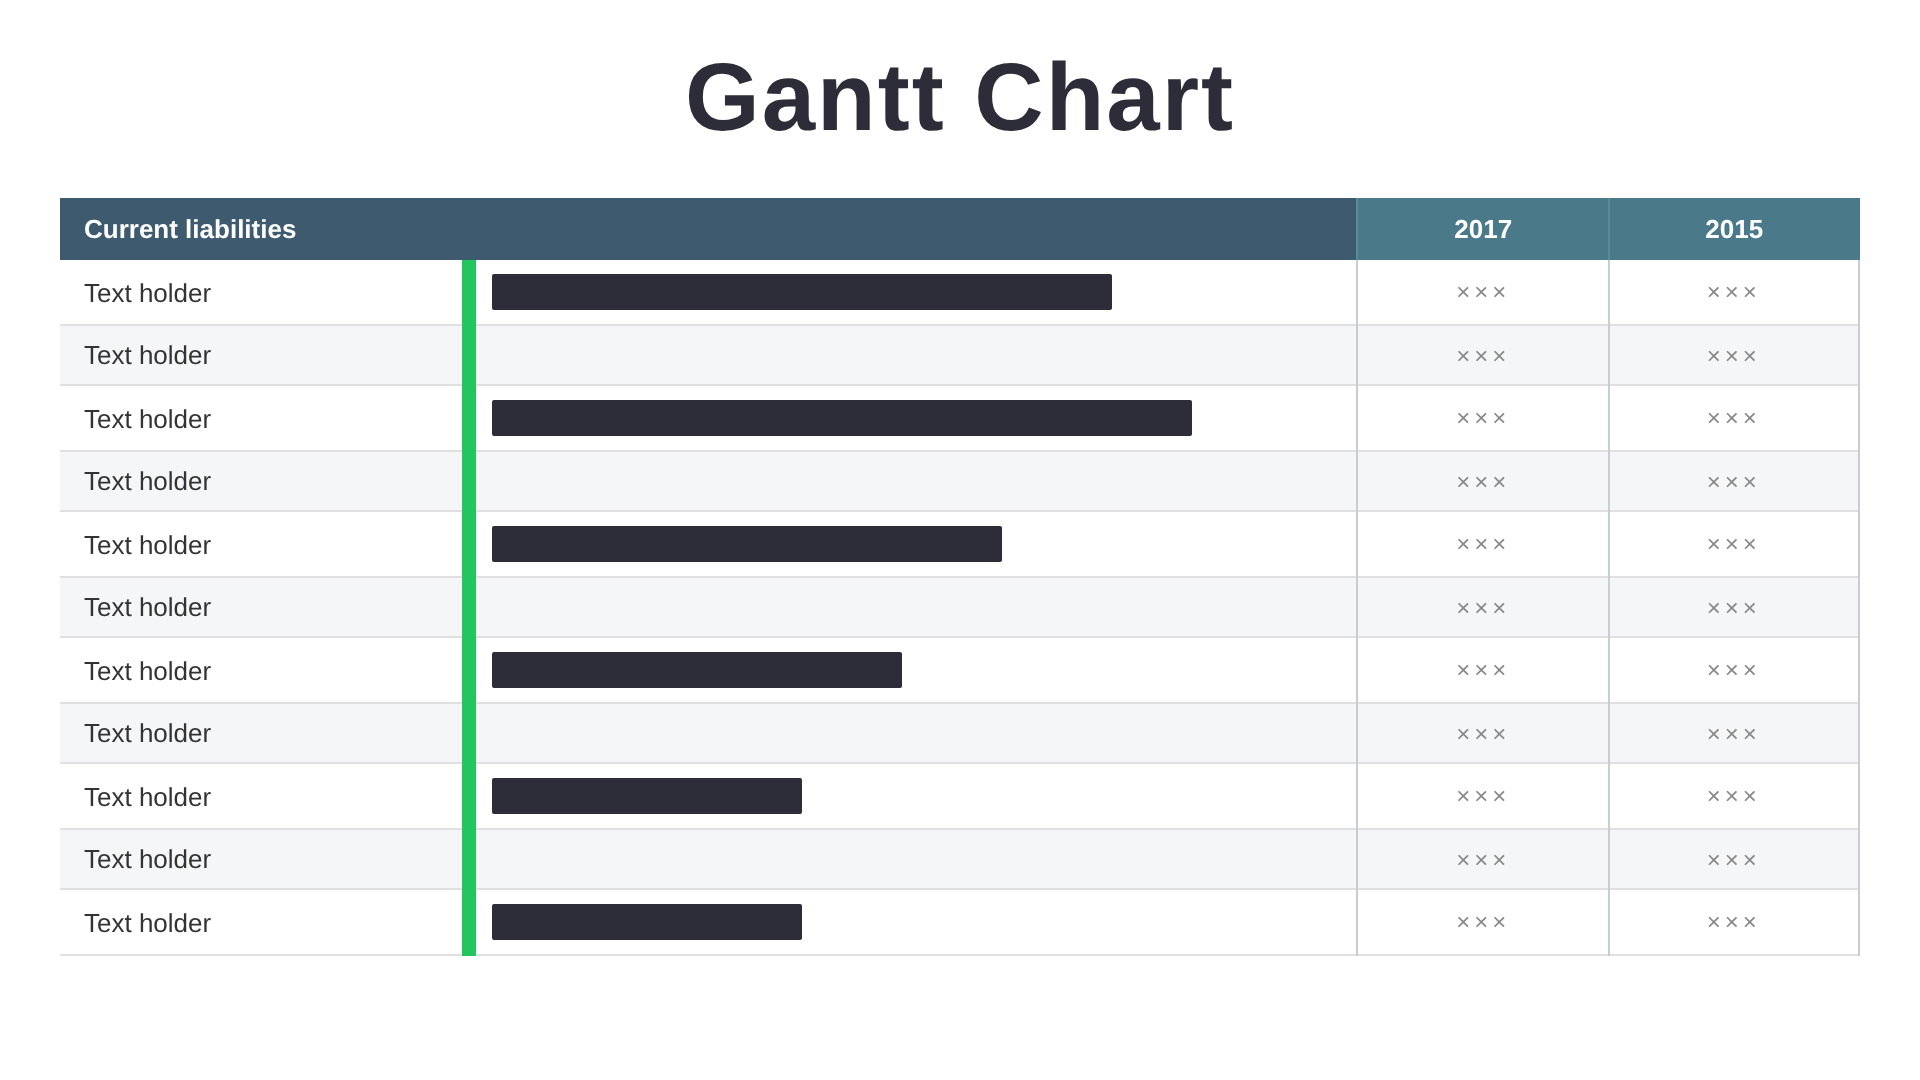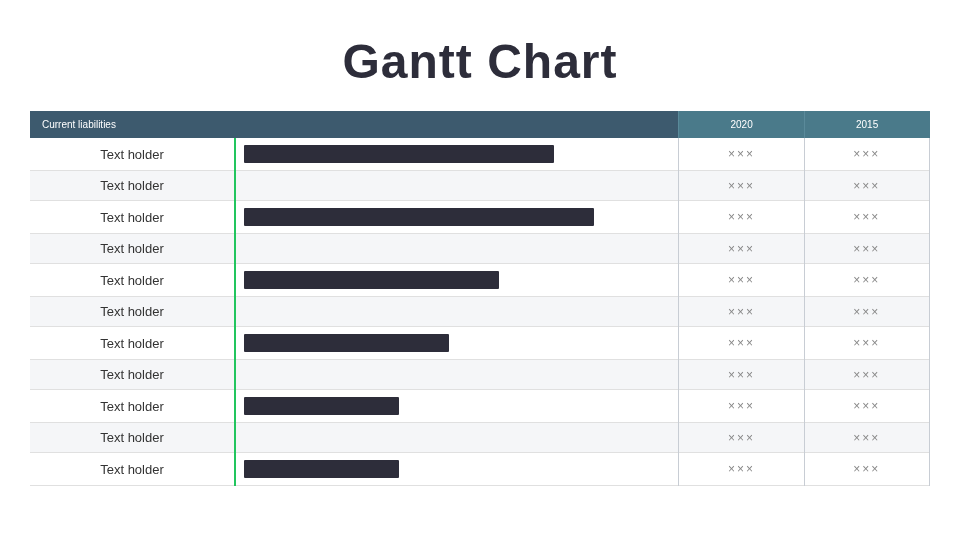--- a/index.html
+++ b/index.html
@@ -9,39 +9,39 @@
       background: #ffffff;
       font-family: 'Segoe UI', Arial, sans-serif;
       overflow: hidden;
     }
     .page {
       width: 960px;
       height: 540px;
       display: flex;
       flex-direction: column;
       align-items: center;
-      padding: 16px 30px;
+      padding: 4px 30px;
       border-radius: 11px;
     }
     .title {
       font-size: 48px;
       font-weight: 900;
       color: #2d2d3a;
       margin-top: 18px;
       margin-bottom: 22px;
       letter-spacing: 1px;
     }
     .gantt-table {
       width: 900px;
       border-collapse: collapse;
     }
     .gantt-table thead tr th {
       padding: 8px 12px;
-      font-size: 10px;
-      font-weight: 400;
+      font-size: 13px;
+      font-weight: 700;
       color: #fff;
     }
     .gantt-table thead tr th:first-child {
       background: #3d5a6e;
       width: 180px;
       text-align: left;
     }
     .gantt-table thead tr th.bar-col {
       background: #3d5a6e;
       width: 390px;
@@ -60,23 +60,22 @@
     }
     .gantt-table tbody tr:nth-child(odd) {
       background: #ffffff;
     }
     .gantt-table tbody tr td {
       padding: 7px 12px;
       font-size: 12.5px;
       color: #333;
     }
     .gantt-table tbody tr td:first-child {
-      border-right: 2px solid #22c55e;
+      border-right: 7px solid #22c55e;
       font-size: 13px;
-      text-align: center;
     }
     .gantt-table tbody tr td.bar-cell {
       padding: 7px 8px;
       border-right: 1px solid #c8cdd4;
     }
     .gantt-table tbody tr td.value-cell {
       text-align: center;
       color: #888;
       font-size: 12px;
       letter-spacing: 2px;
@@ -92,21 +91,21 @@
 <body>
 
 <div class="page">
   <h1 class="title">Gantt Chart</h1>
 
   <table class="gantt-table">
     <thead>
       <tr>
         <th>Current liabilities</th>
         <th class="bar-col"></th>
-        <th class="year-col">2020</th>
+        <th class="year-col">2017</th>
         <th class="year-col">2015</th>
       </tr>
     </thead>
     <tbody id="gantt-body">
     <tr>
           <td>Text holder</td>
           <td class="bar-cell">
             <div class="bar" style="width: 310px;"></div>
           </td>
           <td class="value-cell">×××</td>

